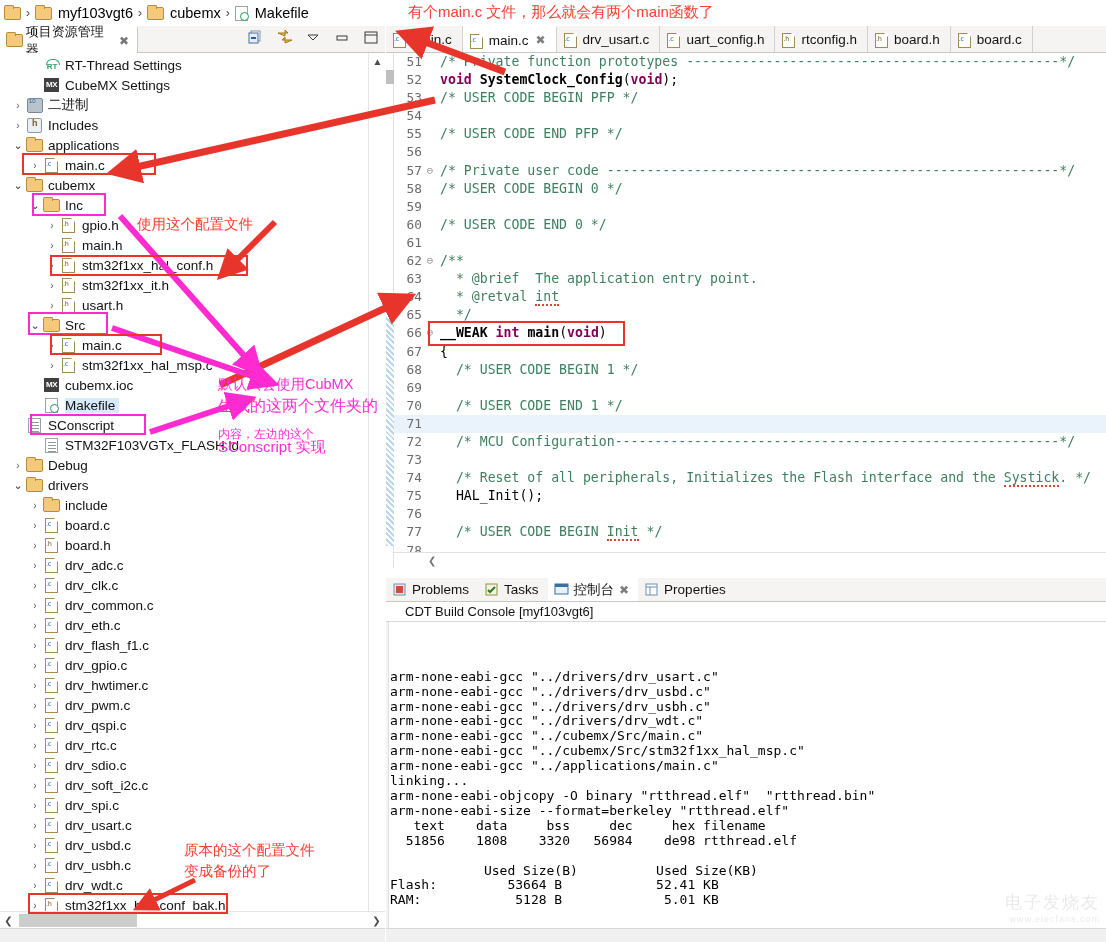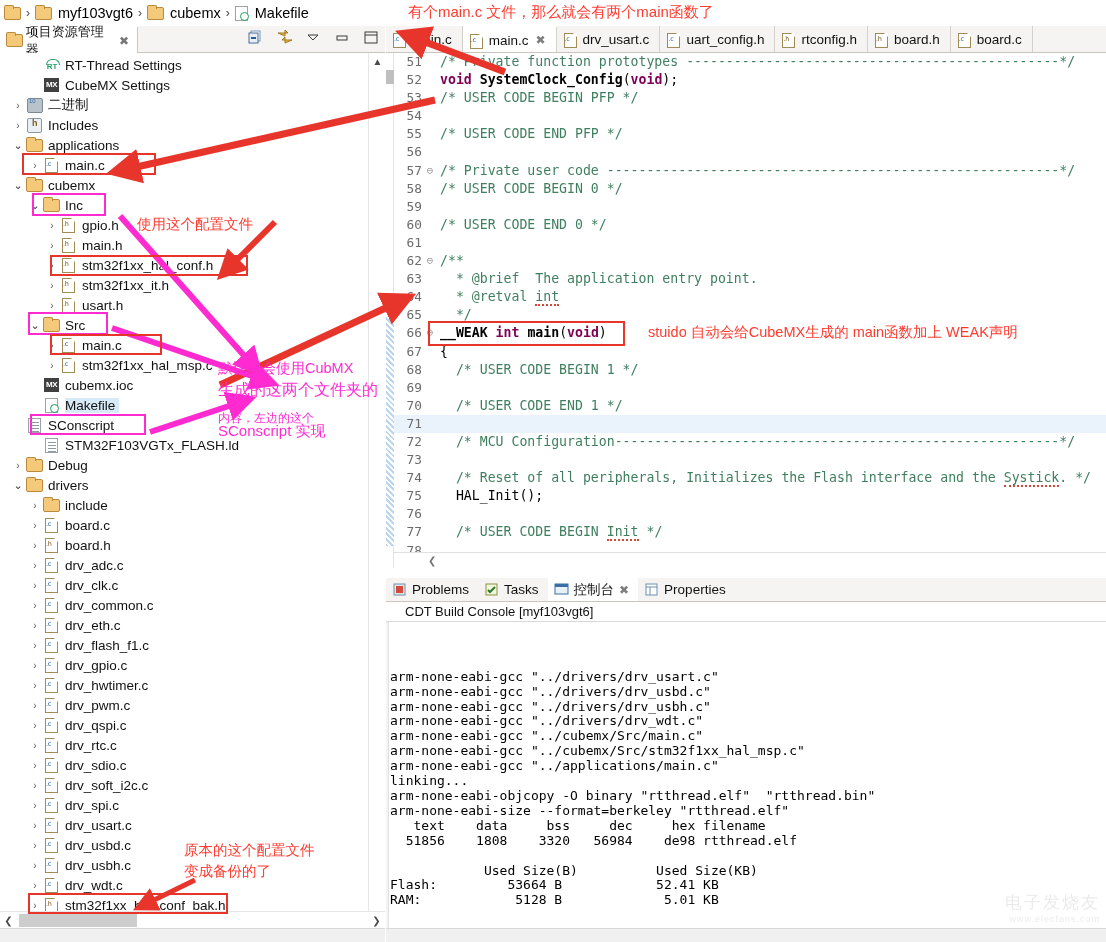--- a/index.html
+++ b/index.html
@@ -267,21 +267,21 @@
     position: absolute; left: 386px; bottom: 0; width: 720px; height: 14px;
     background: #f0f0f0; border-top: 1px solid #d8d8d8;
   }
 
   
   .ann {
     position: absolute; color: #ff3b30; font-size: 14px;
     font-family: "Liberation Sans", sans-serif; white-space: pre;
     pointer-events: none;
   }
-  .ann.magenta { color: #ff2bd1; }
+  .ann.magenta { color: #ff2bd1; margin-top: 16px; }
   .box-red {
     position: absolute; border: 2.5px solid #e8352c; pointer-events: none;
   }
   .box-magenta {
     position: absolute; border: 2.5px solid #ff2bd1; pointer-events: none;
   }
   svg.overlay {
     position: absolute; left: 0; top: 0; width: 1106px; height: 942px;
     pointer-events: none;
   }
@@ -879,21 +879,20 @@
 
   <div class="ann" style="left:408px; top:3px; font-size:15px;">有个main.c 文件，那么就会有两个main函数了</div>
 
   <div class="ann" style="left:137px; top:215px; font-size:14.5px;">使用这个配置文件</div>
 
   <div class="ann magenta" style="left:218px; top:359px; font-size:14.5px;">默认只会使用CubMX</div>
   <div class="ann magenta" style="left:218px; top:380px; font-size:16px;">生成的这两个文件夹的</div>
   <div class="ann magenta" style="left:218px; top:410px; font-size:12px;">内容，左边的这个</div>
   <div class="ann magenta" style="left:218px; top:422px; font-size:15px;">SConscript 实现</div>
 
-  <div class="ann" style="left:648px; top:323px; font-size:14.5px;">stuido 自动会给CubeMX生成的 main函数加上 WEAK声明</div>
 
   <div class="ann" style="left:184px; top:841px; font-size:14.5px;">原本的这个配置文件</div>
   <div class="ann" style="left:184px; top:862px; font-size:14.5px;">变成备份的了</div>
 
   <div class="watermark">
     <span>电子发烧友</span>
     <small>www.elecfans.com</small>
   </div>
 
 </div>

